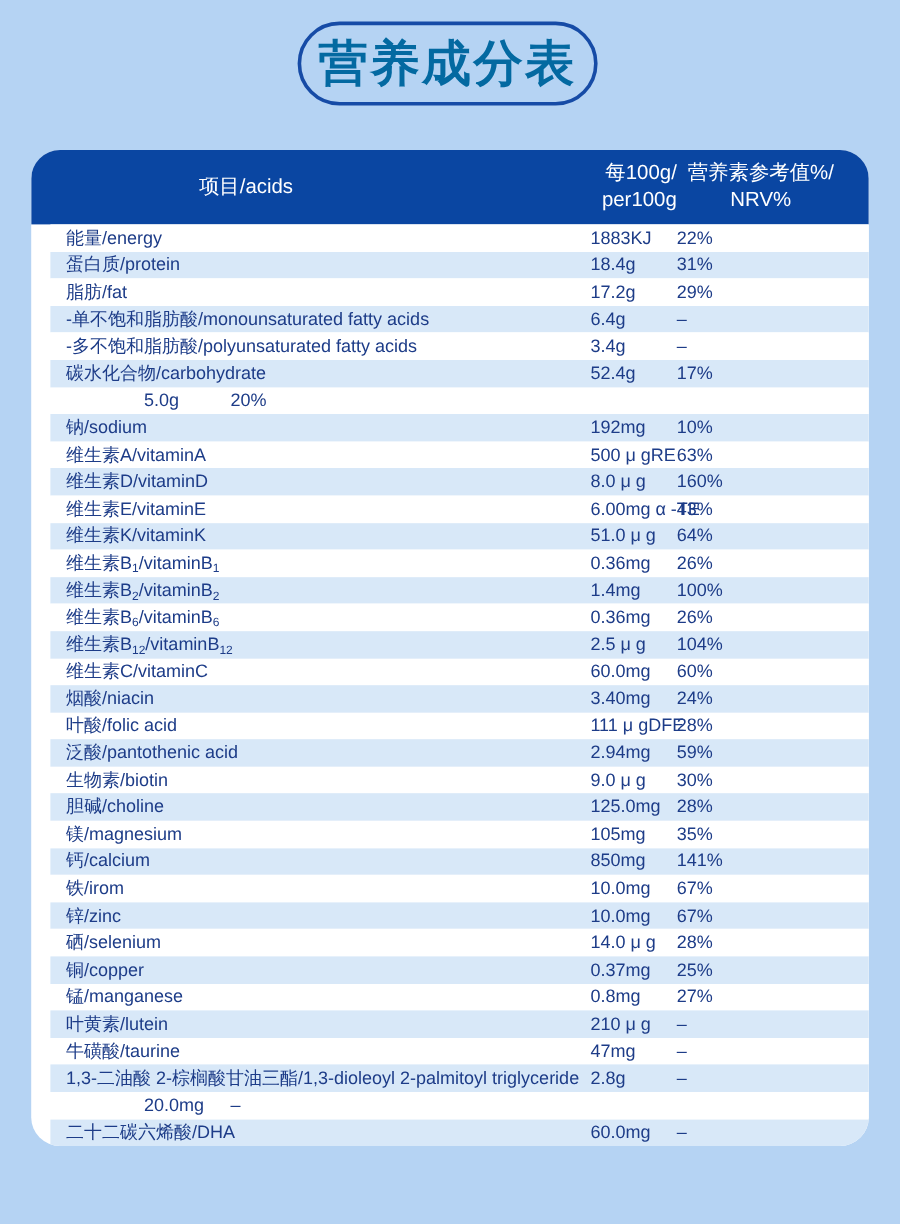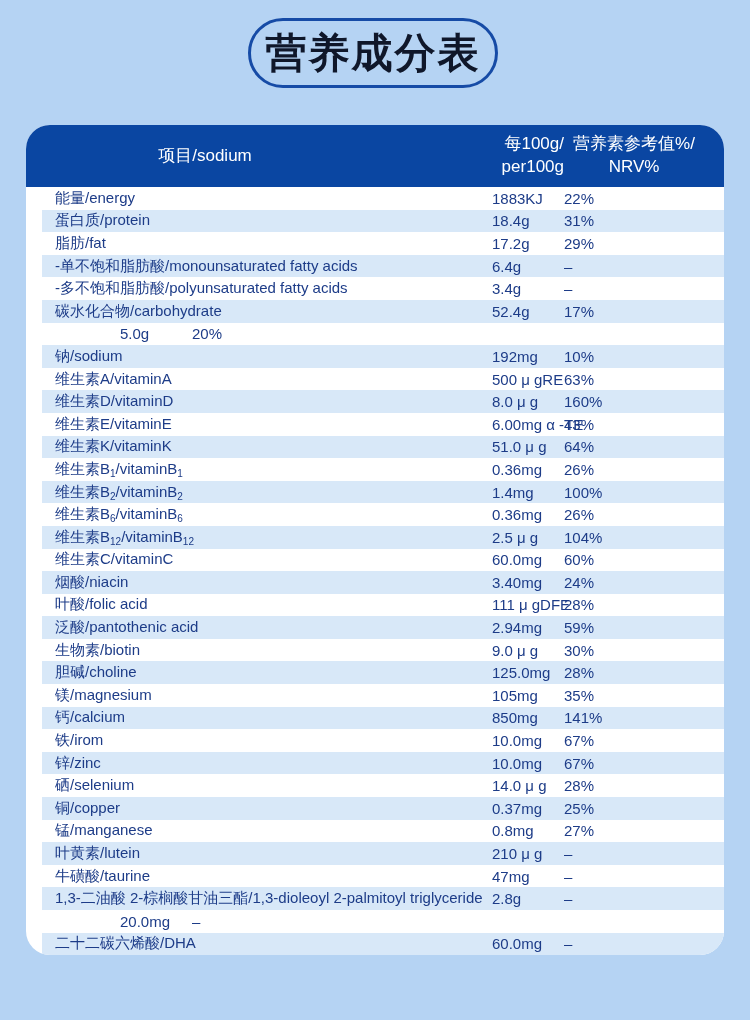--- a/index.html
+++ b/index.html
@@ -8,21 +8,21 @@
     background:#b5d3f3;
     font-family:"Liberation Sans","DejaVu Sans",sans-serif;
     -webkit-font-smoothing:antialiased;
   }
   *{box-sizing:border-box;}
 
   .title-pill{
     position:absolute;left:248px;top:18px;width:250px;height:70px;
     border:3.5px solid #164ba6;border-radius:40px;
     display:flex;align-items:center;justify-content:center;
-    color:#0f172a;font-size:41px;font-weight:700;letter-spacing:2px;
+    color:#0369a1;font-size:41px;font-weight:700;letter-spacing:2px;
   }
 
   .card{
     position:absolute;left:26px;top:125px;width:698px;height:830px;
     background:#ffffff;border-radius:24px;overflow:hidden;
   }
 
   .thead{
     position:absolute;top:0;left:0;right:0;height:62px;
     background:#0a46a2;color:#ffffff;
@@ -50,21 +50,21 @@
 </head>
 <body>
 
 <div class="title-pill">
   <span>营养成分表</span>
 </div>
 
 <div class="card">
   <div class="thead">
     <div class="h-label">
-      <div>项目/sodium</div>
+      <div>项目/acids</div>
     </div>
     <div class="h-value">
       <div>每100g/</div>
       <div>per100g</div>
     </div>
     <div class="h-nrv">
       <div>营养素参考值%/</div>
       <div>NRV%</div>
     </div>
   </div>

